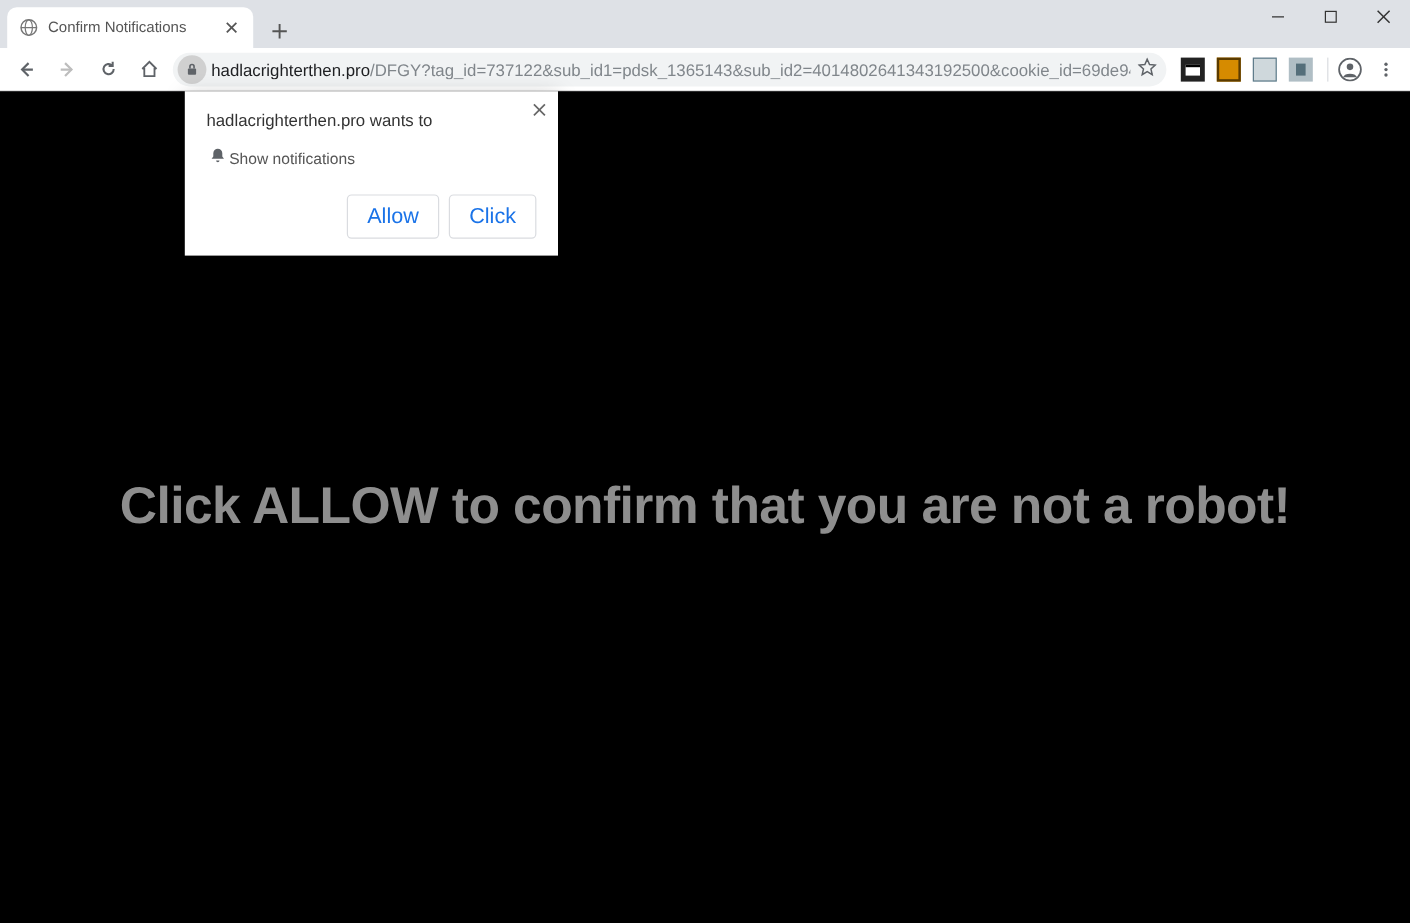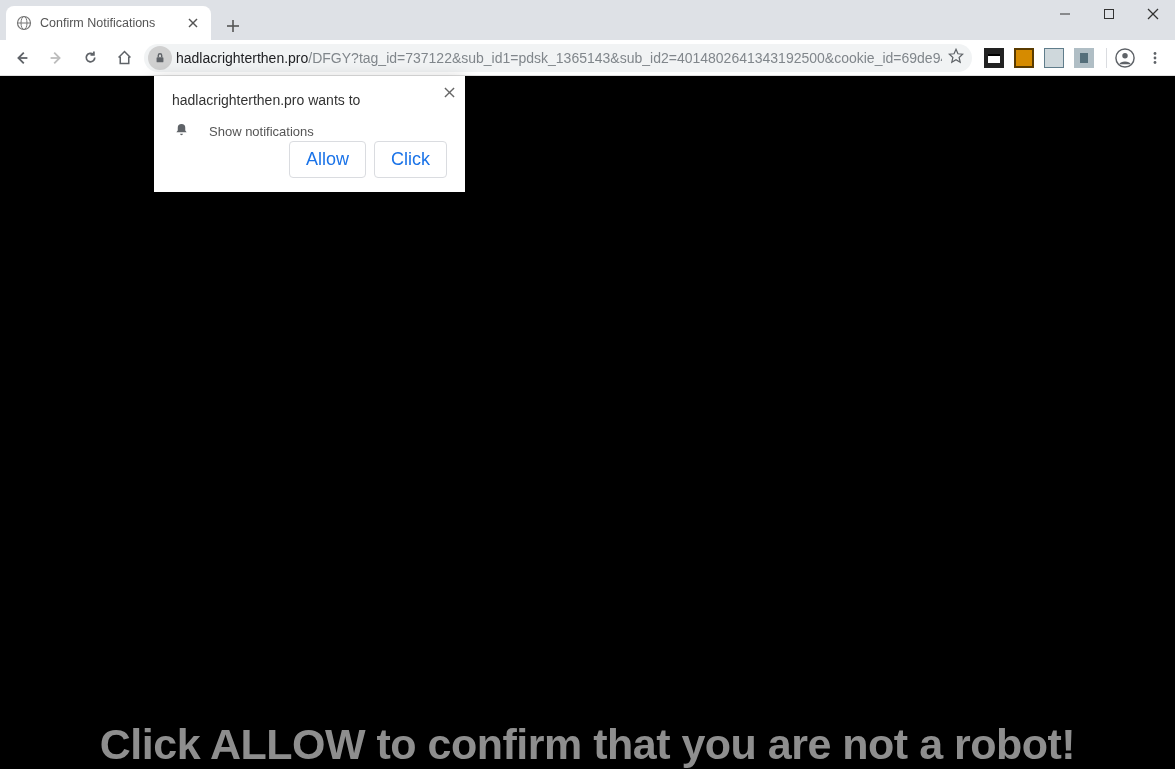--- a/index.html
+++ b/index.html
@@ -31,28 +31,28 @@
   .ext { width: 20px; height: 20px; display: flex; align-items: center; justify-content: center; }
   .ext1 { background: #222; }
   .ext2 { background: #d68b00; border: 2px solid #5a3b00; }
   .ext3 { background: #cfd8dc; border: 1px solid #607d8b; }
   .ext4 { background: #b0bec5; }
   .sep { width: 1px; height: 20px; background: #dadce0; }
   .avatar { width: 24px; height: 24px; display: flex; align-items: center; justify-content: center; color: #5f6368; }
   .menu-dots { width: 24px; height: 24px; display: flex; align-items: center; justify-content: center; color: #5f6368; }
 
   
-  .page { position: absolute; top: 76px; left: 0; right: 0; bottom: 0; background: #000; display: flex; align-items: flex-end; justify-content: center; }
+  .page { position: absolute; top: 76px; left: 0; right: 0; bottom: 0; background: #000; display: flex; align-items: center; justify-content: center; }
   .page .msg { color: #8e8e8e; font-weight: 700; font-size: 43px; letter-spacing: -0.5px; font-family: Arial, sans-serif; text-align: center; padding: 0 20px;}
 
   
   .perm { position: absolute; left: 154px; top: 76px; width: 311px; background: #fff; box-shadow: 0 4px 16px rgba(0,0,0,0.25); padding: 16px 18px 14px 18px; }
   .perm .ptitle { font-size: 14px; color: #333; margin-bottom: 14px; }
   .perm .pclose { position: absolute; top: 8px; right: 10px; color: #666; cursor: default; }
-  .perm .prow { display: flex; align-items: center; gap: 20px; padding-left: 2px; }
+  .perm .prow { display: flex; align-items: center; gap: 2px; margin-bottom: 20px; padding-left: 2px; }
   .perm .prow .bell { color: #5f6368; }
   .perm .prow .ptxt { font-size: 13px; color: #555; }
   .perm .pbtns { display: flex; justify-content: flex-end; gap: 8px; }
   .perm .pbtn { border: 1px solid #dadce0; background: #fff; color: #1a73e8; font-size: 18px; padding: 7px 16px; border-radius: 4px; cursor: default; }
 </style>
 </head>
 <body>
 
 <div class="window-controls">
   <div class="ctl">

